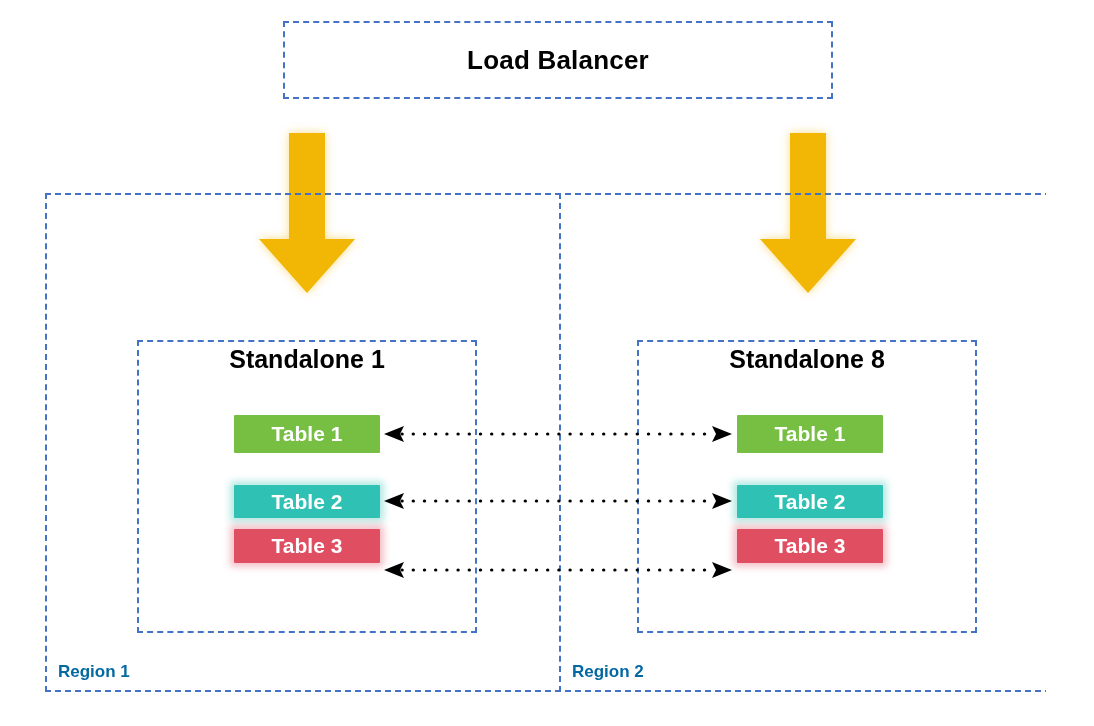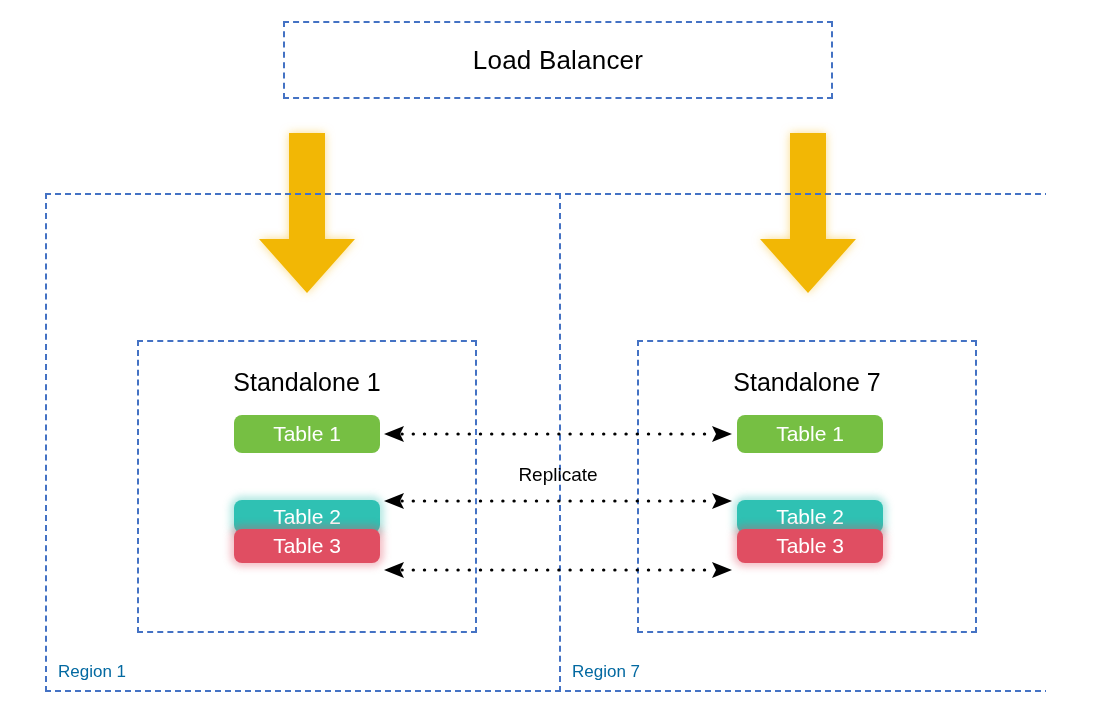--- a/index.html
+++ b/index.html
@@ -10,20 +10,21 @@
   body {
     font-family: "Liberation Sans", sans-serif;
     color: #000000;
   }
   #canvas {
     position: relative;
     width: 1046px;
     height: 726px;
     background: #ffffff;
     overflow: hidden;
+    font-weight: bold;
   }
 
   
   .dashed-box {
     position: absolute;
     border: 2px dashed #4472c4;
     box-sizing: border-box;
     background: transparent;
   }
 
@@ -83,47 +84,47 @@
   .standalone-box {
     width: 340px;
     height: 293px;
     top: 340px;
   }
   #standalone1-box { left: 137px; }
   #standalone2-box { left: 637px; }
 
   .standalone-title {
     position: absolute;
-    top: 368px;
+    top: 345px;
     width: 340px;
     text-align: center;
     font-size: 25px;
     color: #000;
     white-space: nowrap;
   }
   #standalone1-title { left: 137px; }
   #standalone2-title { left: 637px; }
 
   
   .table-chip {
     position: absolute;
     box-sizing: border-box;
     display: flex;
     align-items: center;
     justify-content: center;
     color: #ffffff;
     font-size: 21px;
     white-space: nowrap;
-    border-radius: 8px;
+    border-radius: 1px;
   }
   .chip-left  { left: 234px; }
   .chip-right { left: 737px; }
 
   .chip-t1 { top: 415px; width: 146px; height: 38px; }
-  .chip-t2 { top: 500px; width: 146px; height: 33px; }
+  .chip-t2 { top: 485px; width: 146px; height: 33px; }
   .chip-t3 { top: 529px; width: 146px; height: 34px; }
 
   .glow-teal { box-shadow: 0 0 7px 4px rgba(47,193,179,0.35); }
   .glow-red  { box-shadow: 0 0 7px 4px rgba(224,78,98,0.35); }
 
   
   .repl-arrow {
     position: absolute;
     left: 384px;
     width: 348px;
@@ -174,37 +175,37 @@
     <svg width="96" height="160" viewBox="0 0 96 160" xmlns="http://www.w3.org/2000/svg">
       <polygon points="30,0 66,0 66,106 96,106 48,160 0,106 30,106" fill="#f2b705"></polygon>
     </svg>
   </div>
 
   <div id="dual-region-box" class="dashed-box"></div>
   <div id="region-divider"></div>
 
 
   <div id="region1-label" class="region-label">Region 1</div>
-  <div id="region2-label" class="region-label">Region 7</div>
+  <div id="region2-label" class="region-label">Region 2</div>
 
   <div id="standalone1-box" class="dashed-box standalone-box"></div>
   <div id="standalone1-title" class="standalone-title">Standalone 1</div>
 
   <div class="table-chip chip-left chip-t1" style="background:#76bf43;">
     <span>Table 1</span>
   </div>
   <div class="table-chip chip-left chip-t2 glow-teal" style="background:#2fc1b3;">
     <span>Table 2</span>
   </div>
   <div class="table-chip chip-left chip-t3 glow-red" style="background:#e04e62;">
     <span>Table 3</span>
   </div>
 
   <div id="standalone2-box" class="dashed-box standalone-box"></div>
-  <div id="standalone2-title" class="standalone-title">Standalone 7</div>
+  <div id="standalone2-title" class="standalone-title">Standalone 8</div>
 
   <div class="table-chip chip-right chip-t1" style="background:#76bf43;">
     <span>Table 1</span>
   </div>
   <div class="table-chip chip-right chip-t2 glow-teal" style="background:#2fc1b3;">
     <span>Table 2</span>
   </div>
   <div class="table-chip chip-right chip-t3 glow-red" style="background:#e04e62;">
     <span>Table 3</span>
   </div>
@@ -224,15 +225,14 @@
     </svg>
   </div>
   <div class="repl-arrow repl-3">
     <svg width="348" height="16" viewBox="0 0 348 16" xmlns="http://www.w3.org/2000/svg">
       <line x1="18" y1="8" x2="330" y2="8" stroke="#000" stroke-width="3.2" stroke-linecap="round" stroke-dasharray="0.2 11"></line>
       <polygon points="0,8 20,0 16,8 20,16" fill="#000"></polygon>
       <polygon points="348,8 328,0 332,8 328,16" fill="#000"></polygon>
     </svg>
   </div>
 
-  <div id="replicate-label">Replicate</div>
 
 </div>
 
 </body></html>

